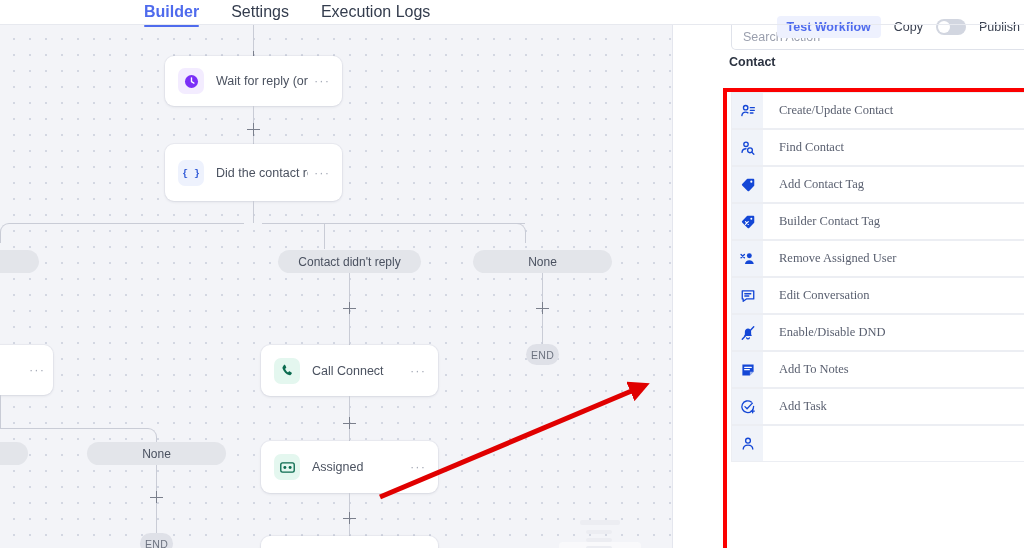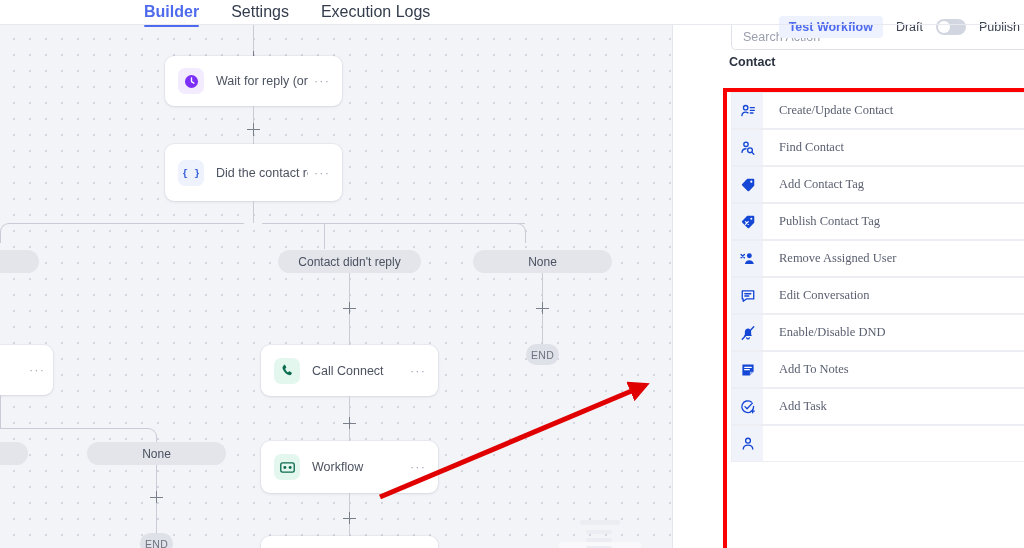--- a/index.html
+++ b/index.html
@@ -203,21 +203,21 @@
 <div id="app">
 
   <div class="header">
     <div class="tabs">
       <div class="tab active">Builder</div>
       <div class="tab">Settings</div>
       <div class="tab">Execution Logs</div>
     </div>
     <div class="header-right">
       <div class="test-workflow">Test Workflow</div>
-      <div class="draft-label">Draft</div>
+      <div class="draft-label">Copy</div>
       <div class="toggle">
         <div class="knob"></div>
       </div>
       <div class="publish-label">Publish</div>
     </div>
     <div class="header-underline"></div>
   </div>
 
   <div class="canvas">
 
@@ -304,21 +304,21 @@
     <div class="endpill" style="left:140px; top:508px; width:33px;">END</div>
 
     <div class="node" style="left:261px; top:416px; width:177px; height:52px;">
       <div class="nicon" style="background:#e4f7ef;">
         <svg width="17" height="17" viewBox="0 0 24 24">
             <rect x="2.5" y="5.5" width="19" height="13" rx="2.6" fill="none" stroke="#0b6b4f" stroke-width="1.9"></rect>
             <circle cx="8.3" cy="12" r="2.1" fill="#0b6b4f"></circle>
             <circle cx="15.7" cy="12" r="2.1" fill="#0b6b4f"></circle>
           </svg>
       </div>
-      <div class="nlabel">Workflow</div>
+      <div class="nlabel">Assigned</div>
       <div class="ndots">···</div>
     </div>
 
     <div class="vline" style="left:349px; top:468px; height:20px;"></div>
     <div class="plus" style="left:343px; top:487px;"></div>
     <div class="vline" style="left:349px; top:499px; height:12px;"></div>
     <div class="node" style="left:261px; top:511px; width:177px; height:40px;"></div>
 
     <div class="skeleton">
       <div class="bar" style="left:24px; top:2px; width:40px; height:5px;"></div>
@@ -378,21 +378,21 @@
         </div>
 
         <div class="action-item">
           <div class="ic-cell">
             <svg width="16" height="16" viewBox="0 0 24 24">
                 <path d="M11.5 2.6H20a1.4 1.4 0 011.4 1.4v8.5a1.6 1.6 0 01-.47 1.13l-7.2 7.2a1.6 1.6 0 01-2.26 0l-8.2-8.2a1.6 1.6 0 010-2.26l7.2-7.2a1.6 1.6 0 011.03-.57z" fill="#1447d6"></path>
                 <circle cx="17" cy="7" r="1.5" fill="#ffffff"></circle>
                 <path d="M8.2 11.4l4.2 4.2M12.4 11.4l-4.2 4.2" stroke="#ffffff" stroke-width="1.8" stroke-linecap="round"></path>
               </svg>
           </div>
-          <div class="al">Publish Contact Tag</div>
+          <div class="al">Builder Contact Tag</div>
         </div>
 
 
         <div class="action-item">
           <div class="ic-cell">
             <svg width="16" height="16" viewBox="0 0 24 24">
                 <circle cx="14" cy="7" r="3.7" fill="#1447d6"></circle>
                 <path d="M7.4 19.6c.3-3.7 3.1-5.9 6.6-5.9s6.3 2.2 6.6 5.9z" fill="#1447d6"></path>
                 <path d="M1.6 5.2l5 5M6.6 5.2l-5 5" stroke="#1447d6" stroke-width="2" stroke-linecap="round"></path>
               </svg>

